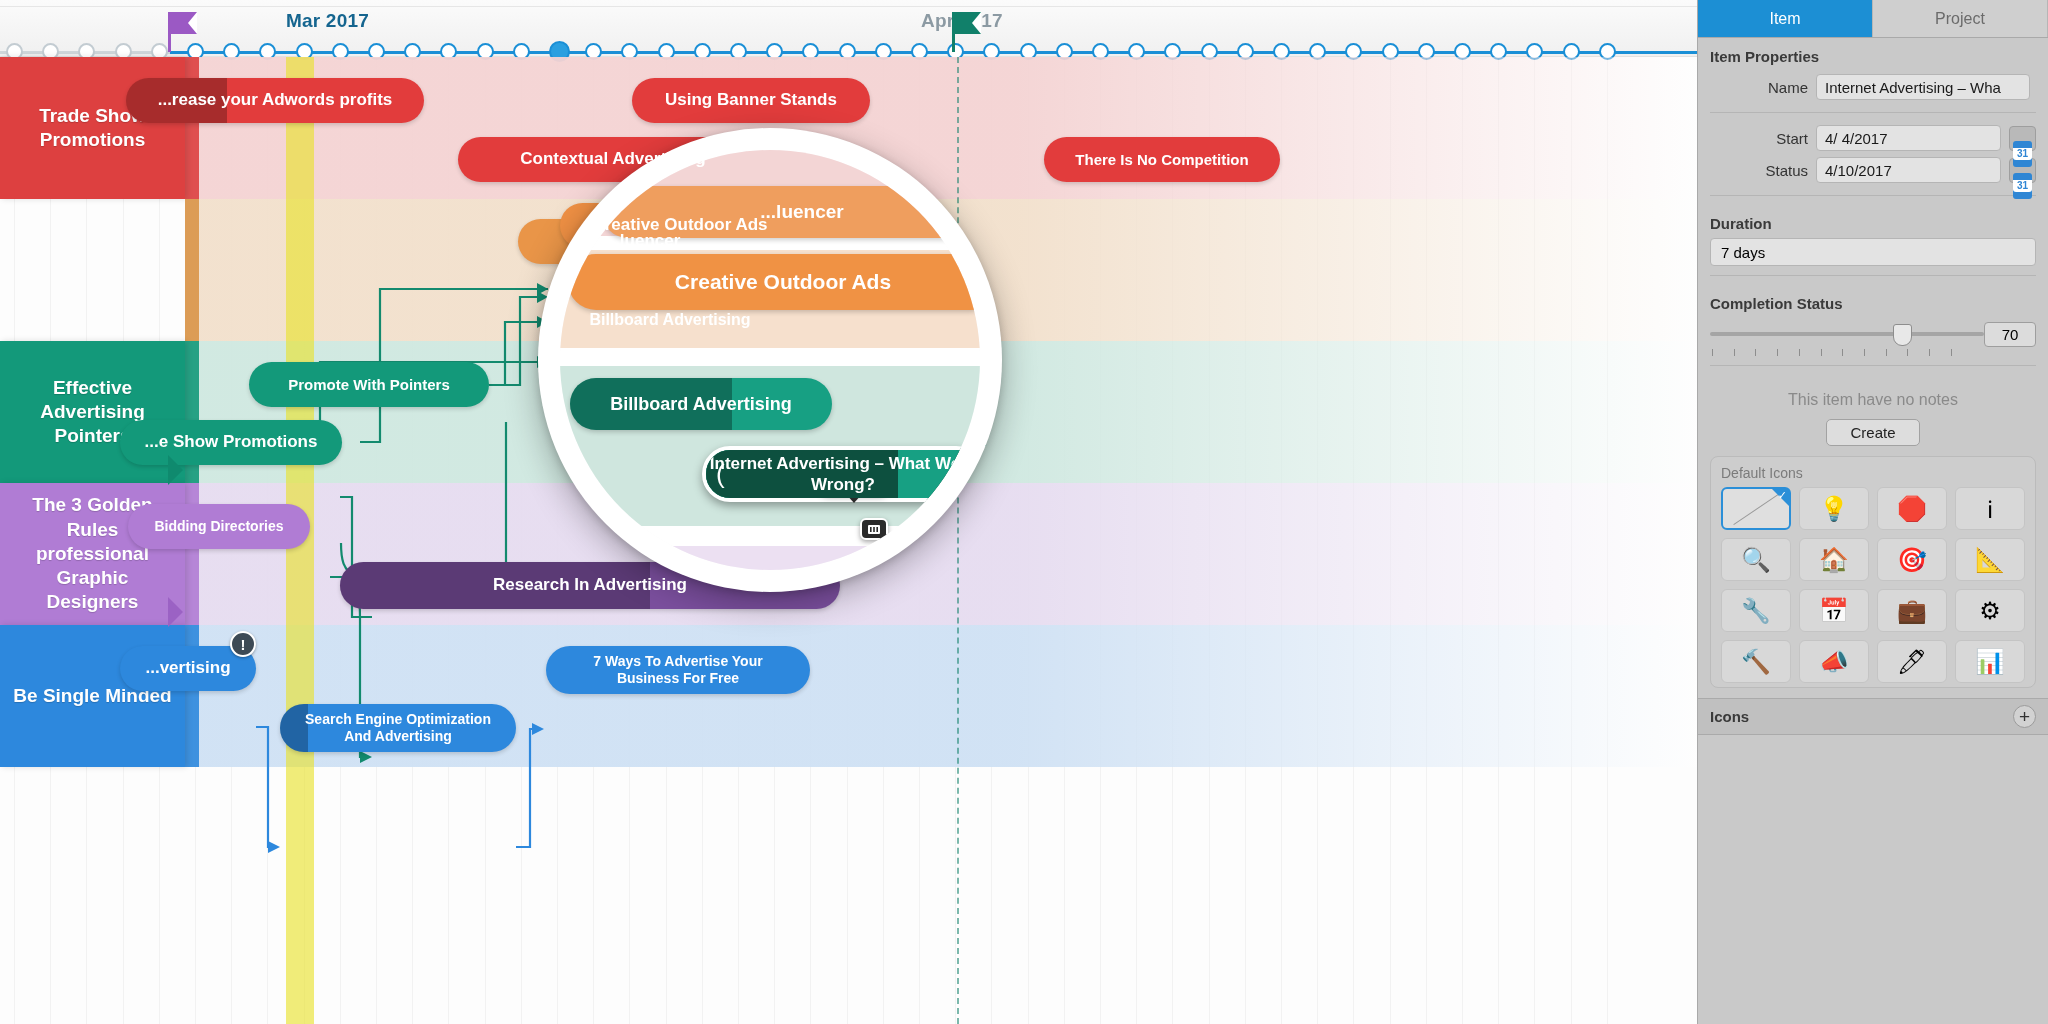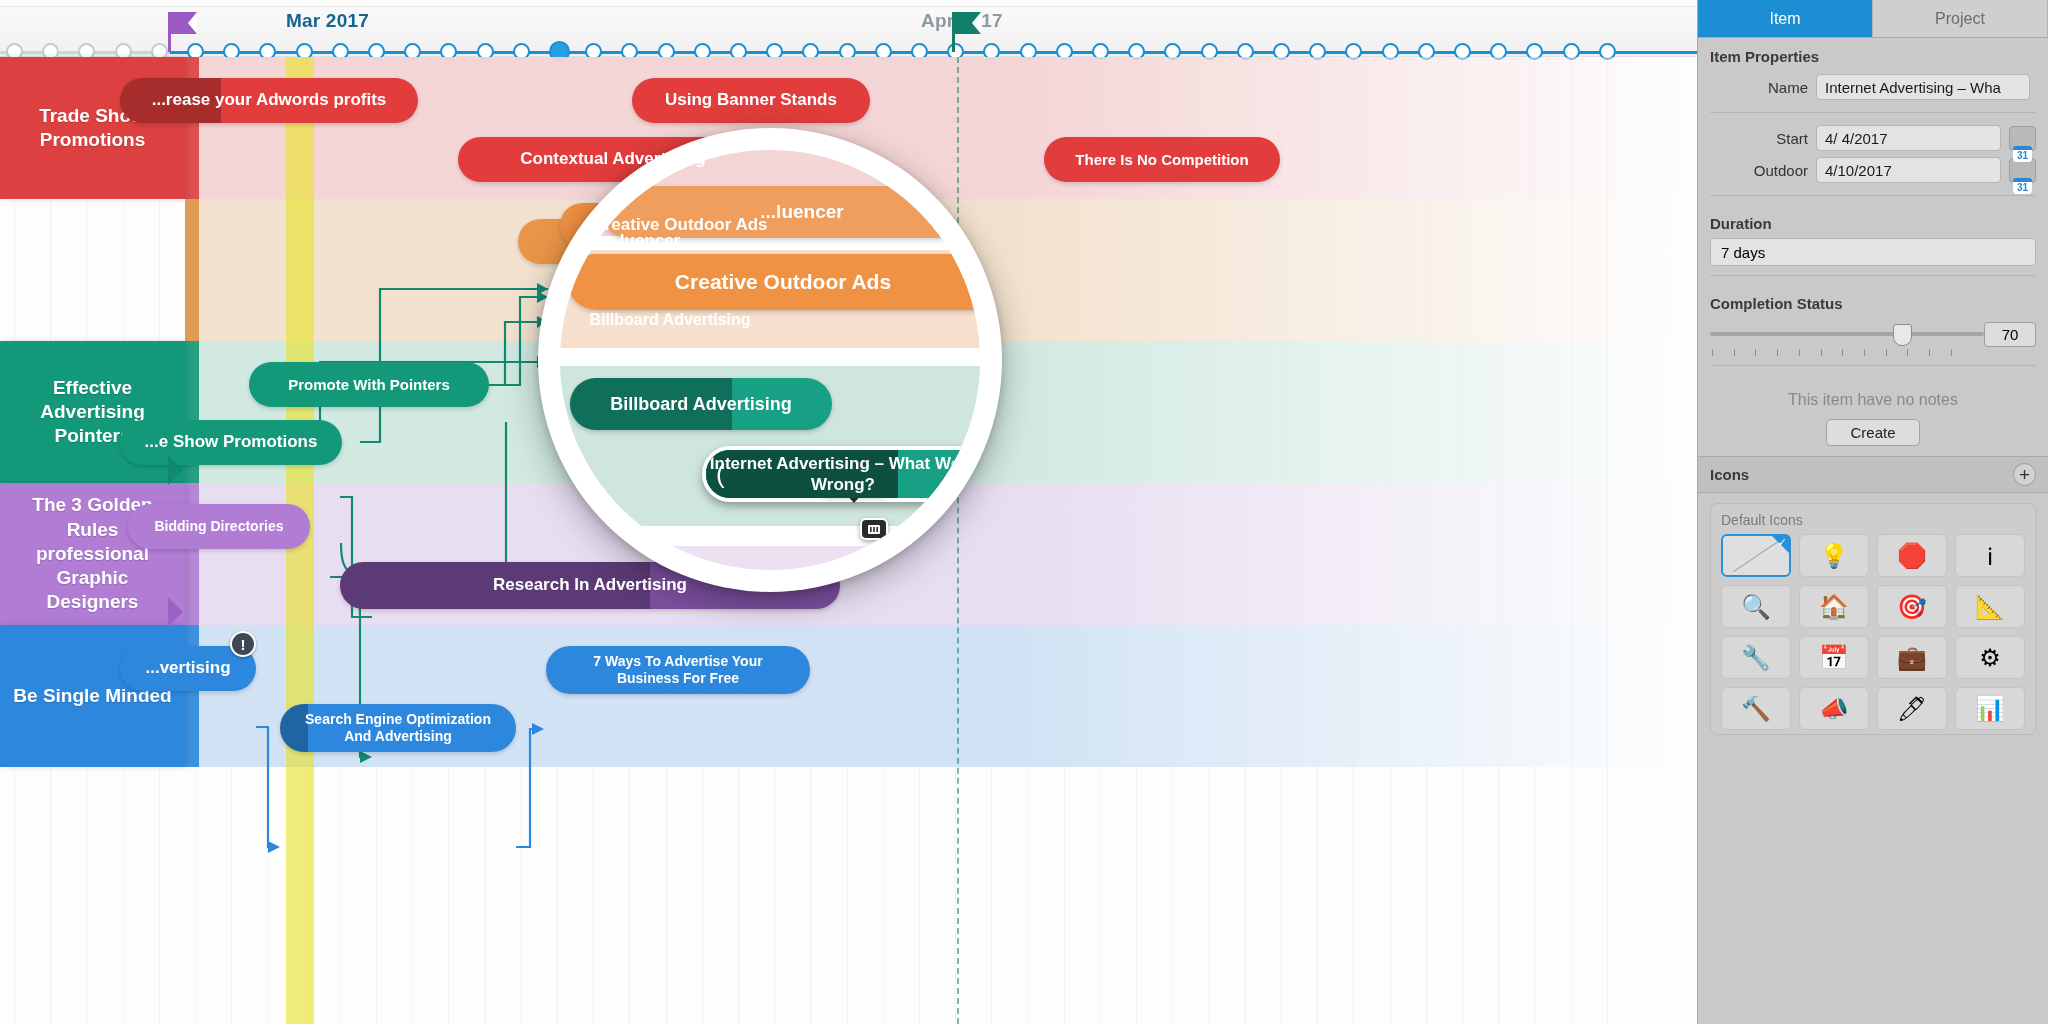--- a/index.html
+++ b/index.html
@@ -121,22 +121,22 @@
          font-size: 16px; color: #6b6b6b; border-right: 1px solid #b6b6b6; }
   .tab.active { background: #1c8fd4; color: #fff; font-weight: normal; }
   .section-title { font-size: 15px; font-weight: bold; color: #3a3a3a; padding: 10px 12px 6px 12px; }
   .field-row { display: flex; align-items: center; gap: 8px; padding: 3px 12px 3px 0; }
   .field-label { width: 110px; text-align: right; font-size: 15px; color: #333; }
   .field-input { flex: 1; height: 26px; background: #e3e3e3; border: 1px solid #b5b5b5;
      border-radius: 4px; font-size: 15px; color: #1a1a1a; display: flex; align-items: center;
      padding: 0 8px; overflow: hidden; white-space: nowrap; }
   .cal-btn { width: 27px; height: 25px; border-radius: 4px; background: #b9b9b9; border: 1px solid #9e9e9e;
      display: flex; align-items: center; justify-content: center; }
-  .cal-glyph { width: 19px; height: 16px; background: #2f86d4; border-radius: 3px; position: relative;
-     display: flex; align-items: flex-end; justify-content: center; margin-top: 32px; }
+  .cal-glyph { width: 19px; height: 26px; background: #2f86d4; border-radius: 3px; position: relative;
+     display: flex; align-items: center; justify-content: center; margin-top: 32px; }
   .cal-glyph .num { font-size: 10px; font-weight: bold; color: #2f86d4; background:#fff;
      width: 100%; text-align: center; line-height: 12px; border-radius: 0 0 3px 3px;}
   hr.sep { border: none; border-top: 1px solid #b5b5b5; margin: 9px 12px; }
   .wide-input { margin: 0 12px; height: 28px; background: #e3e3e3; border: 1px solid #b5b5b5;
      border-radius: 4px; font-size: 15px; display: flex; align-items: center; padding: 0 10px; }
   .slider-wrap { display: flex; align-items: center; padding: 4px 12px 0 12px; }
   .slider-track { position: relative; flex: 1; height: 22px; }
   .slider-track .rail { position: absolute; top: 8px; left: 0; right: 0; height: 4px;
      background: #a5a5a5; border-radius: 2px; }
   .slider-thumb { position: absolute; top: 0; width: 19px; height: 22px; background: #e8e8e8;
@@ -344,21 +344,21 @@
           <path d="M256 670 L268 670 L268 790 L278 790"></path>
           <path d="M516 790 L530 790 L530 672 L542 672"></path>
         </g>
         <g fill="#2d88dd">
           <path d="M280 790 l-12 -6 v12 z"></path>
           <path d="M544 672 l-12 -6 v12 z"></path>
         </g>
       </svg>
 
       <div id="bars">
-          <div class="bar" style="left: 120px; top: 21px; width: 298px; height: 45px; background: rgb(226, 60, 60); font-size: 17px; text-align: right;">
+          <div class="bar" style="left: 126px; top: 21px; width: 298px; height: 45px; background: rgb(226, 60, 60); font-size: 17px; text-align: right;">
             <div class="prog" style="width: 34%;"></div>
             <span class="txt">...rease your Adwords profits</span>
           </div>
           <div class="bar" style="left: 632px; top: 21px; width: 238px; height: 45px; background: rgb(226, 60, 60); font-size: 17px;">
             <span class="txt">Using Banner Stands</span>
           </div>
           <div class="bar sm" style="left: 1044px; top: 80px; width: 236px; height: 45px; background: rgb(226, 60, 60); font-size: 15px;">
             <span class="txt">There Is No Competition</span>
           </div>
           <div class="bar" style="left: 458px; top: 80px; width: 310px; height: 45px; background: rgb(226, 60, 60); font-size: 17px;">
@@ -487,21 +487,21 @@
       <div class="field-label">Start</div>
       <div class="field-input">4/  4/2017</div>
       <div class="cal-btn">
         <div class="cal-glyph">
           <div class="num">31</div>
         </div>
       </div>
     </div>
 
     <div class="field-row">
-      <div class="field-label">Outdoor</div>
+      <div class="field-label">Status</div>
       <div class="field-input">4/10/2017</div>
       <div class="cal-btn">
         <div class="cal-glyph">
           <div class="num">31</div>
         </div>
       </div>
     </div>
 
     <hr class="sep">
 
@@ -531,25 +531,20 @@
         <i></i>
         <i></i>
         <i></i>
       </div>
 
     <hr class="sep">
 
     <div class="notes-empty">This item have no notes</div>
     <div class="create-btn">Create</div>
 
-    <div id="icons-head">
-      <div class="t">Icons</div>
-      <div class="plus-btn">+</div>
-    </div>
-
     <div id="icons-panel">
       <div class="grp">Default Icons</div>
       <div class="icon-grid" id="icon-grid">
           <div class="icon-cell selected">
             <div class="slash"></div>
             <div class="corner"></div>
             <div class="chk">✓</div>
           </div>
           <div class="icon-cell">
             <span>💡</span>
@@ -591,14 +586,19 @@
             <span>📣</span>
           </div>
           <div class="icon-cell">
             <span>🖊</span>
           </div>
           <div class="icon-cell">
             <span>📊</span>
           </div>
         </div>
     </div>
+
+    <div id="icons-head">
+      <div class="t">Icons</div>
+      <div class="plus-btn">+</div>
+    </div>
   </div>
 </div>
 
 </body></html>

